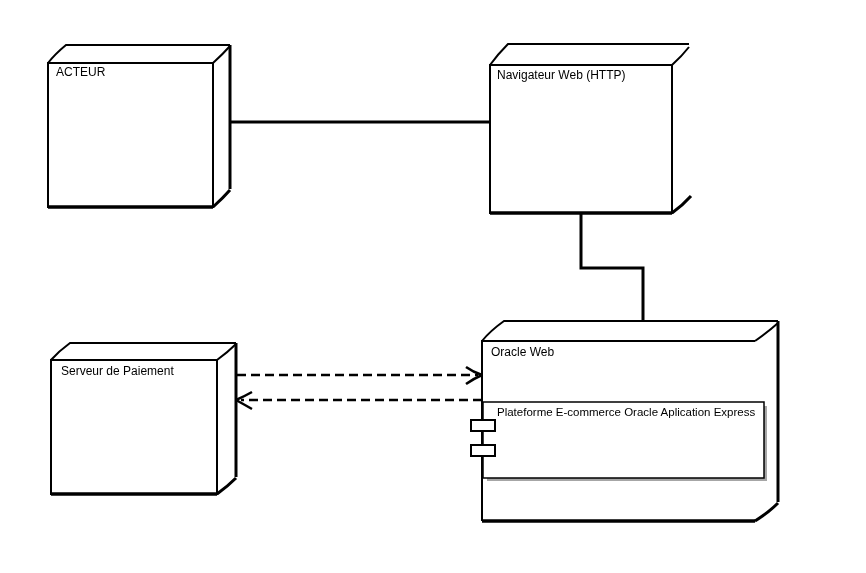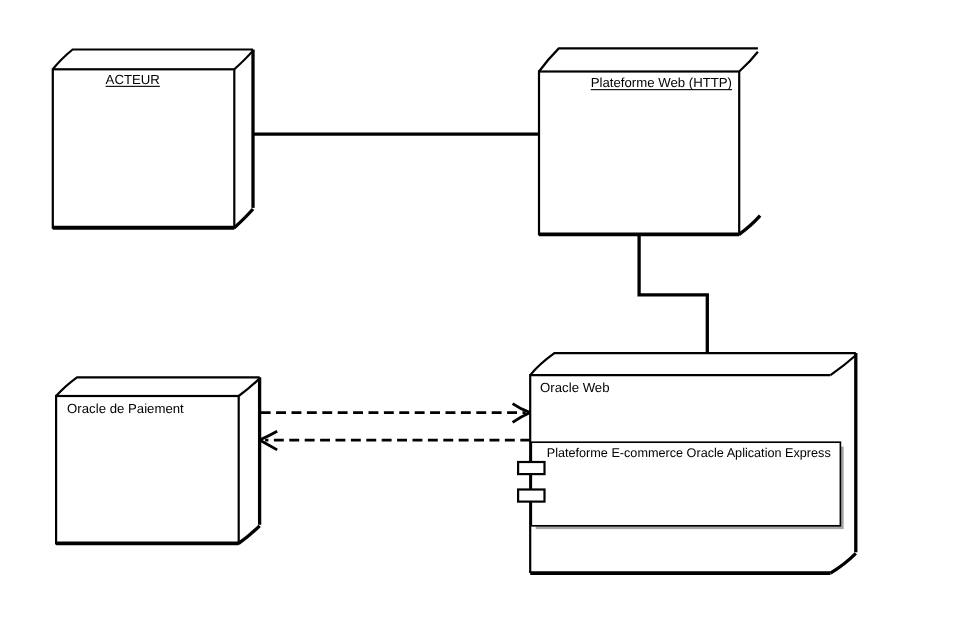--- a/index.html
+++ b/index.html
@@ -13,21 +13,21 @@
   }
   #stage svg { position: absolute; left: 0; top: 0; }
   .lbl {
     position: absolute;
     font-size: 12px;
     line-height: 13px;
     color: #000000;
     white-space: nowrap;
     letter-spacing: 0px;
   }
-  .lbl.u { text-decoration: underline; text-underline-offset: 2px; margin-left: 40px; }
+  .lbl.u { text-underline-offset: 2px; }
   .lbl.component-lbl { font-size: 11.5px; }
 </style>
 </head>
 <body>
 
 <div id="stage">
 
   <svg width="866" height="573" viewBox="0 0 866 573">
     <g fill="none" stroke="#000000" stroke-width="2">
 
@@ -88,21 +88,21 @@
         <rect x="487" y="406" width="280" height="75" fill="#a6a6a6" stroke="none"></rect>
         <rect x="483" y="402" width="281" height="76" fill="#ffffff" stroke-width="1.5"></rect>
         <rect x="471" y="420" width="24" height="11" fill="#ffffff" stroke-width="2"></rect>
         <rect x="471" y="445" width="24" height="11" fill="#ffffff" stroke-width="2"></rect>
       </g>
     </g>
   </svg>
 
   <span class="lbl u" style="left:56px; top:66px;">ACTEUR</span>
 
-  <span class="lbl u" style="left:497px; top:69px;">Plateforme Web (HTTP)</span>
+  <span class="lbl u" style="left:497px; top:69px;">Navigateur Web (HTTP)</span>
 
-  <span class="lbl" style="left:61px; top:365px;">Oracle de Paiement</span>
+  <span class="lbl" style="left:61px; top:365px;">Serveur de Paiement</span>
 
   <span class="lbl" style="left:491px; top:346px;">Oracle Web</span>
 
   <span class="lbl component-lbl" style="left:497px; top:406px;">Plateforme E-commerce Oracle Aplication Express</span>
 
 </div>
 
 </body></html>

